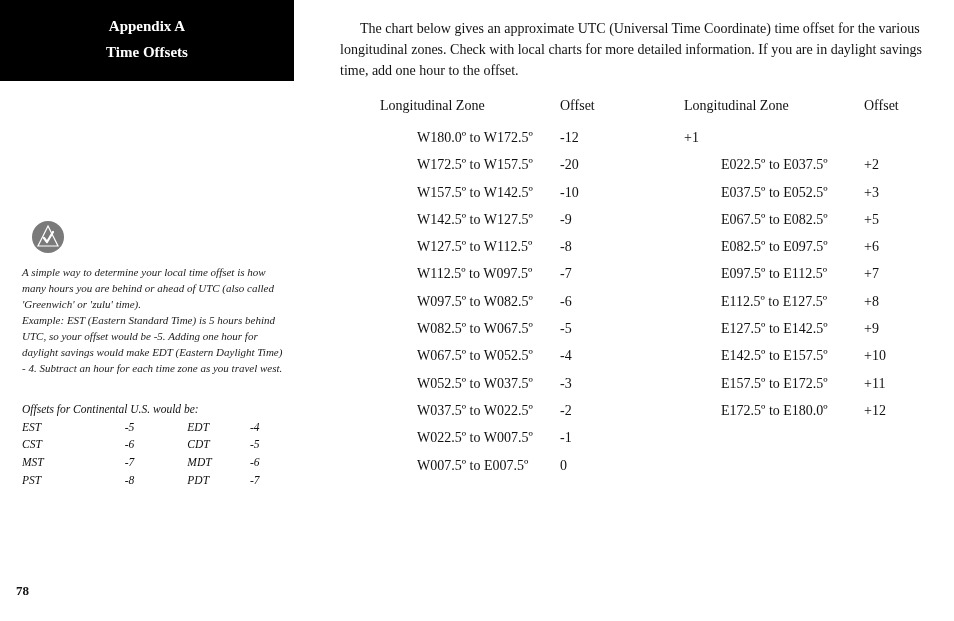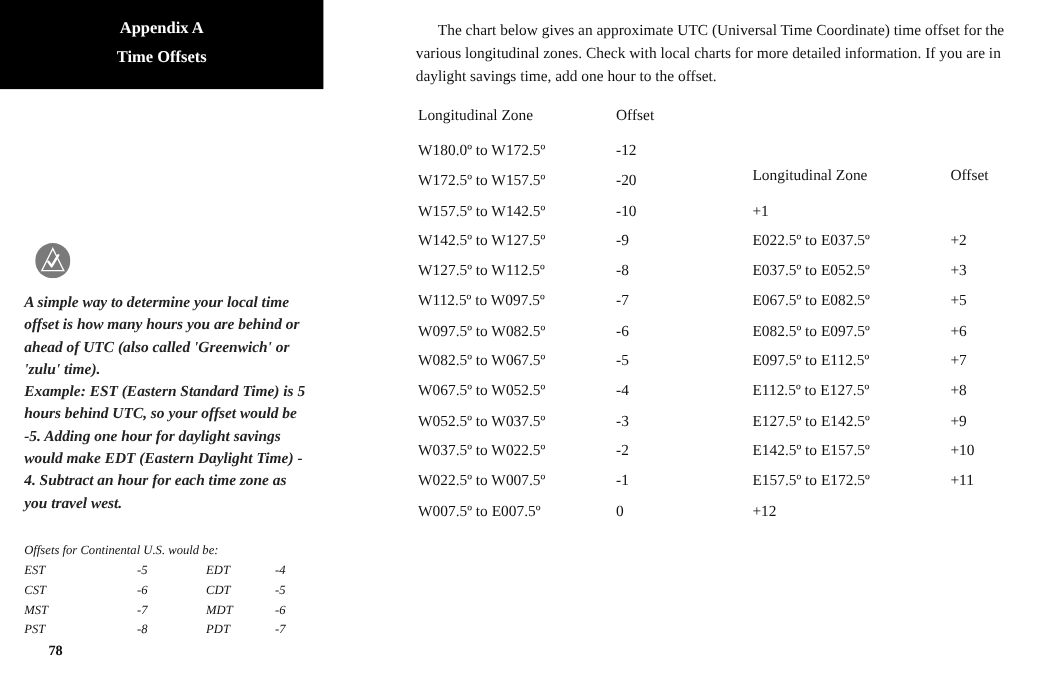--- a/index.html
+++ b/index.html
@@ -34,26 +34,25 @@
   }
   .icon-wrap {
     margin-top: 140px;
     margin-left: 12px;
   }
   .tip-icon {
     display: inline-block;
   }
   .tip-text {
     font-style: italic;
-    font-size: 14px;
+    font-size: 11px;
     line-height: 1.45;
     color: #222;
     margin-top: 8px;
     padding: 0 6px 0 2px;
-    font-weight: bold;
   }
   .us-title {
     font-style: italic;
     font-size: 11.5px;
     margin-top: 26px;
     margin-bottom: 4px;
     padding-left: 2px;
   }
   .us-table {
     font-style: italic;
@@ -65,57 +64,55 @@
     line-height: 1.55;
     justify-content: space-between;
   }
   .us-cell-a { width: 100px; }
   .us-cell-b { width: 60px; }
   .us-cell-c { width: 60px; }
   .us-cell-d { width: 40px; }
   .page-num {
     position: absolute;
     bottom: 22px;
-    left: 44px;
+    left: 16px;
     font-weight: bold;
     font-size: 13px;
   }
   .main {
     flex: 1;
     padding: 18px 30px 0 30px;
     font-size: 14px;
     line-height: 1.5;
   }
   .intro {
     text-indent: 20px;
     margin-bottom: 14px;
-    margin-left: 38px;
   }
   .tables {
     display: flex;
     gap: 64px;
     padding-left: 40px;
-    align-items: flex-end;
   }
   .col {
     flex: 1;
   }
   .thead {
     display: flex;
     font-size: 14px;
     margin-bottom: 8px;
   }
   .th-zone { flex: 1; }
   .th-off { width: 60px; }
   .trow {
     display: flex;
     font-size: 14px;
     line-height: 1.95;
   }
-  .td-zone { flex: 1; }
+  .td-zone { flex: 1; margin-left: 37px; }
   .td-off { width: 60px; }
 </style>
 </head>
 <body>
 
 <div class="page">
 
   <div class="sidebar">
     <div class="blackbox">
       <div>Appendix A</div>
@@ -269,20 +266,21 @@
           </div>
             <div class="trow">
             <span class="td-zone">E142.5º to E157.5º</span>
             <span class="td-off">+10</span>
           </div>
             <div class="trow">
             <span class="td-zone">E157.5º to E172.5º</span>
             <span class="td-off">+11</span>
           </div>
             <div class="trow">
+            <span class="td-zone">E172.5º to E180.0º</span>
             <span class="td-off">+12</span>
           </div>
           </div>
       </div>
     </div>
   </div>
 
 </div>
 
 </body></html>

